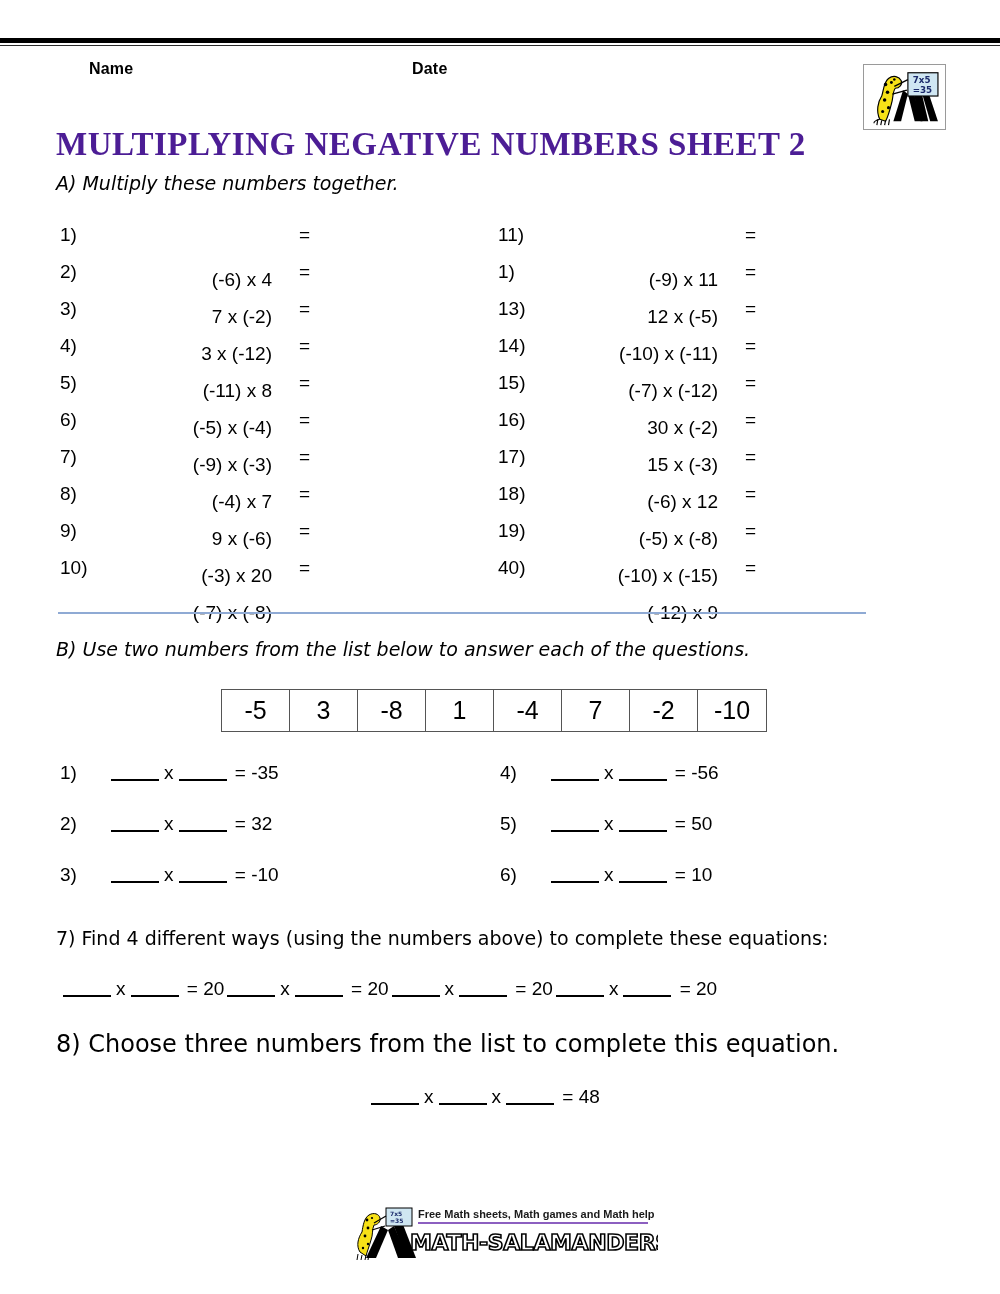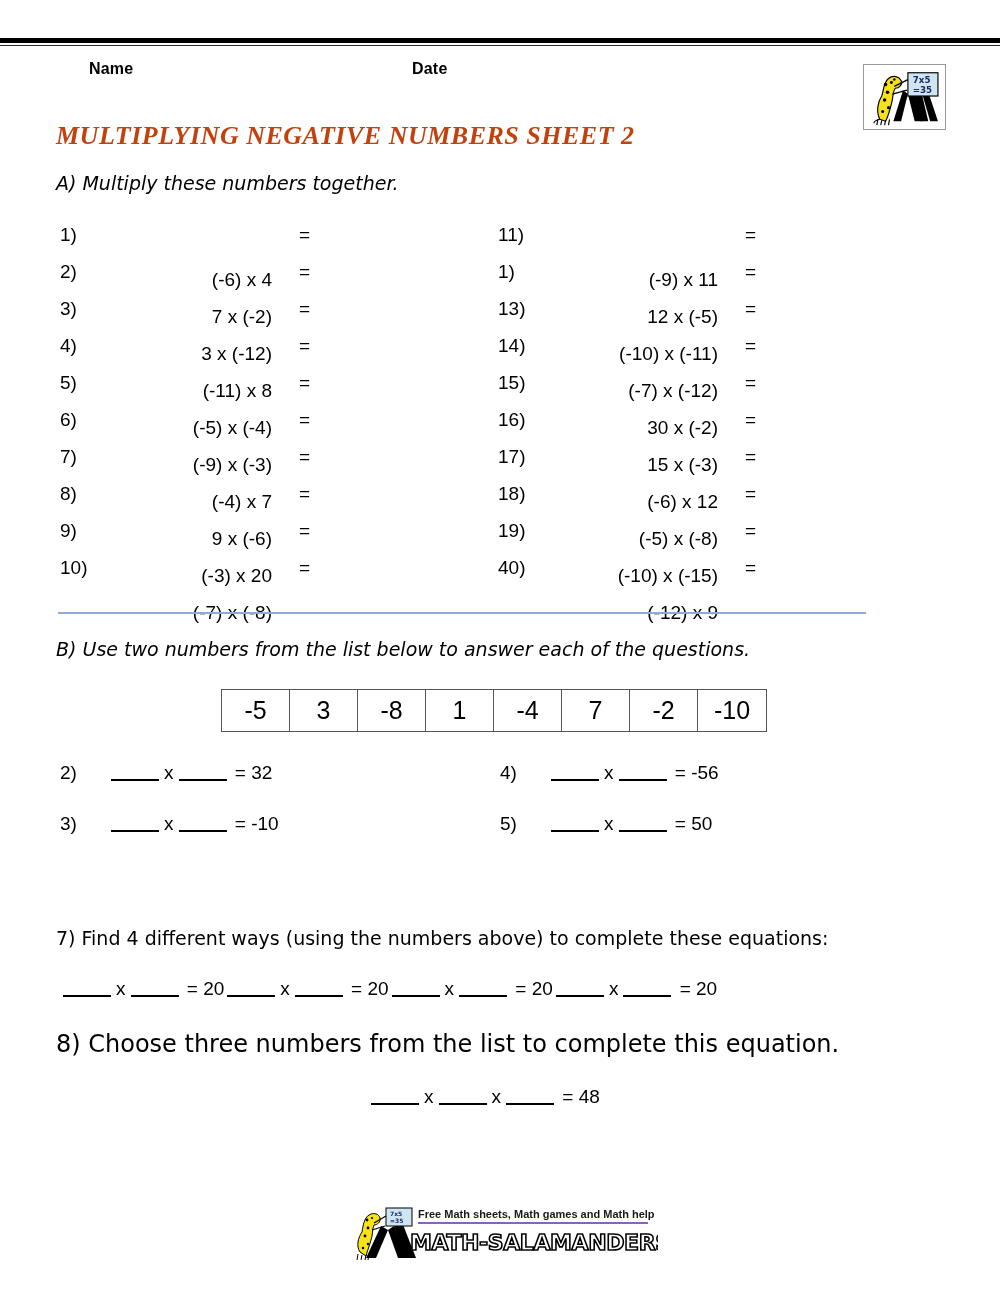--- a/index.html
+++ b/index.html
@@ -52,25 +52,24 @@
     font-size: 16px;
     font-weight: bold;
     letter-spacing: .2px;
   }
 
   .page-title {
     position: absolute;
     left: 56px;
     top: 104px;
     font-family: "Liberation Serif", serif;
-    font-size: 26px;
+    font-size: 33px;
     letter-spacing: .5px;
-    color: #c2410c;
-    white-space: nowrap;
-    font-style: italic;
+    color: #4c1d95;
+    white-space: nowrap;
   }
 
   
   .brand-logo {
     position: absolute;
     left: 863px;
     top: 64px;
     width: 83px;
     height: 66px;
     border: 1px solid #9a9a9a;
@@ -395,26 +394,28 @@
     <div class="num-cell">-8</div>
     <div class="num-cell">1</div>
     <div class="num-cell">-4</div>
     <div class="num-cell">7</div>
     <div class="num-cell">-2</div>
     <div class="num-cell">-10</div>
   </div>
 
 <div class="blanks">
   <div class="blank-col" id="blank-col-left">
+      <div class="blank-row"><span class="blank-idx">1)</span><span class="bl"></span><span class="bl-x">x</span><span class="bl"></span><span> = -35</span></div>
       <div class="blank-row"><span class="blank-idx">2)</span><span class="bl"></span><span class="bl-x">x</span><span class="bl"></span><span> = 32</span></div>
       <div class="blank-row"><span class="blank-idx">3)</span><span class="bl"></span><span class="bl-x">x</span><span class="bl"></span><span> = -10</span></div>
     </div>
   <div class="blank-col" id="blank-col-right">
       <div class="blank-row"><span class="blank-idx">4)</span><span class="bl"></span><span class="bl-x">x</span><span class="bl"></span><span> = -56</span></div>
       <div class="blank-row"><span class="blank-idx">5)</span><span class="bl"></span><span class="bl-x">x</span><span class="bl"></span><span> = 50</span></div>
+      <div class="blank-row"><span class="blank-idx">6)</span><span class="bl"></span><span class="bl-x">x</span><span class="bl"></span><span> = 10</span></div>
     </div>
 </div>
 
 <div id="q7-text">7) Find 4 different ways (using the numbers above) to complete these equations:</div>
 <div id="q7-row">
     <span class="eqn"><span class="bl"></span><span class="bl-x">x</span><span class="bl"></span><span> = 20</span></span>
     <span class="eqn"><span class="bl"></span><span class="bl-x">x</span><span class="bl"></span><span> = 20</span></span>
     <span class="eqn"><span class="bl"></span><span class="bl-x">x</span><span class="bl"></span><span> = 20</span></span>
     <span class="eqn"><span class="bl"></span><span class="bl-x">x</span><span class="bl"></span><span> = 20</span></span>
   </div>

